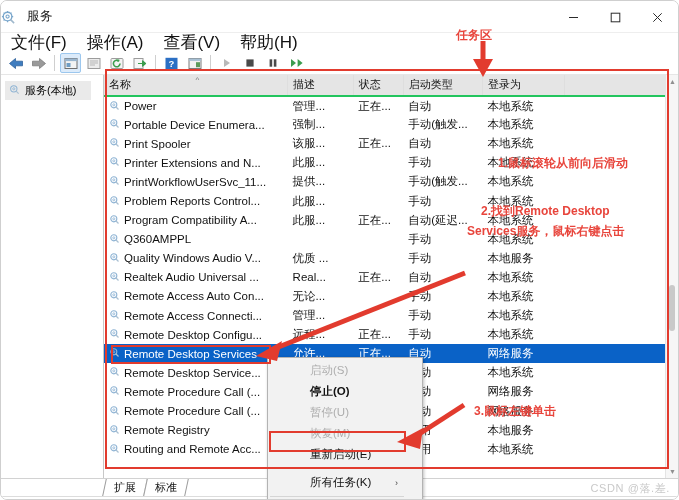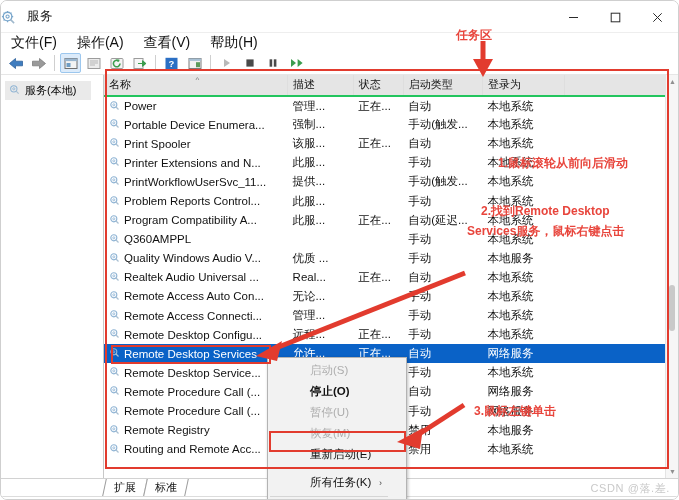--- a/index.html
+++ b/index.html
@@ -37,21 +37,21 @@
     width:42px; height:32px; display:flex; align-items:center; justify-content:center;
     color:#2b2b2b;
   }
   .win-btn svg { display:block; }
 
   
   .menubar {
     height:19px; display:flex; align-items:center;
     padding-left:8px; gap:16px;
     background:#fff;
-    font-size:14px; color:#111;
+    font-size:17px; color:#111;
   }
   .menubar .mi { padding:1px 2px; white-space:nowrap; }
 
   
   .toolbar {
     height:23px; display:flex; align-items:center; gap:2px;
     padding-left:4px;
     background:#fff;
     border-bottom:1px solid #e6e6e6;
   }
@@ -125,21 +125,21 @@
     background:#fff; border-top:1px solid #dcdcdc;
     color:#111; position:relative;
   }
   .watermark {
     position:absolute; right:8px; bottom:3px;
     font-size:11px; color:#c9c9c9; letter-spacing:.6px;
   }
 
   
   .ctxmenu {
-    position:absolute; left:266px; top:356px; width:140px;
+    position:absolute; left:266px; top:356px; width:156px;
     background:#f2f2f2;
     border:1px solid #b3b3b3;
     box-shadow: 1px 1px 3px rgba(0,0,0,.25);
     z-index: 40;
     padding: 2px 16px 0 0;
   }
   .ctx-item {
     height:21px; display:flex; align-items:center;
     padding-left:42px; padding-right:8px;
     font-size:11.5px; color:#111; position:relative;

